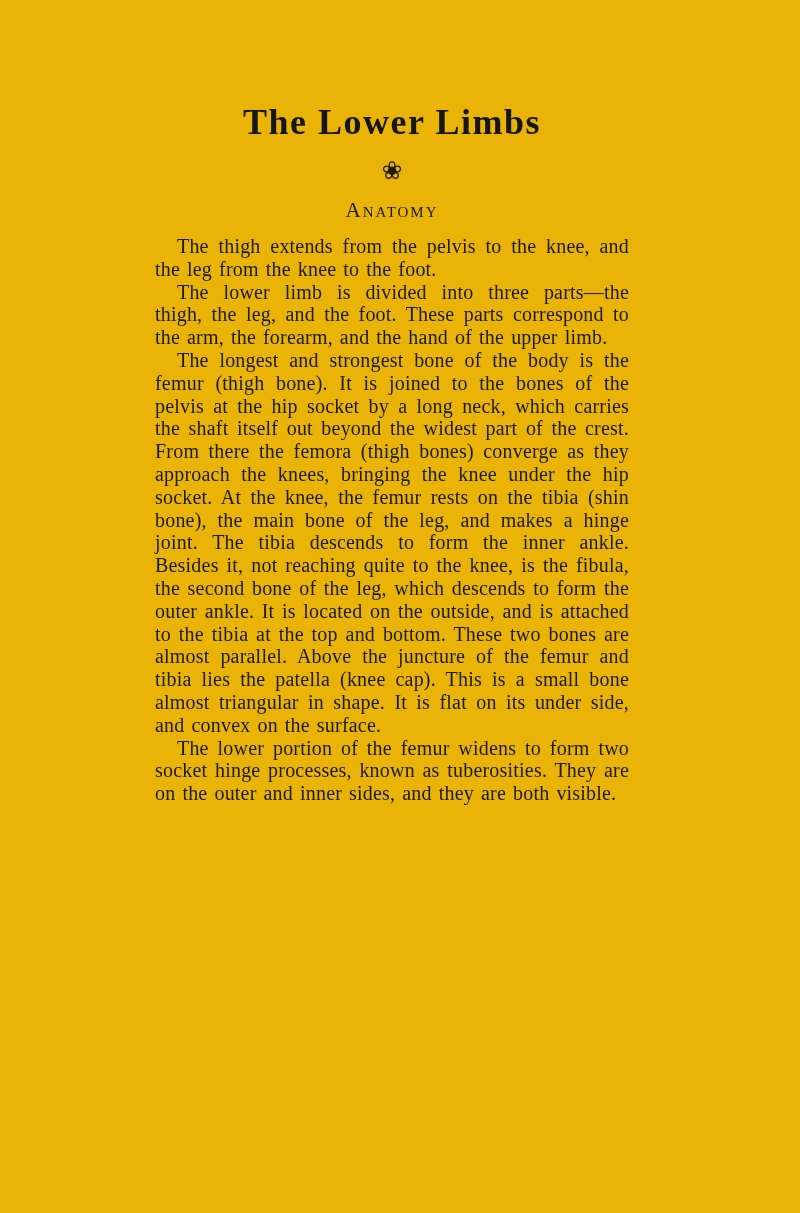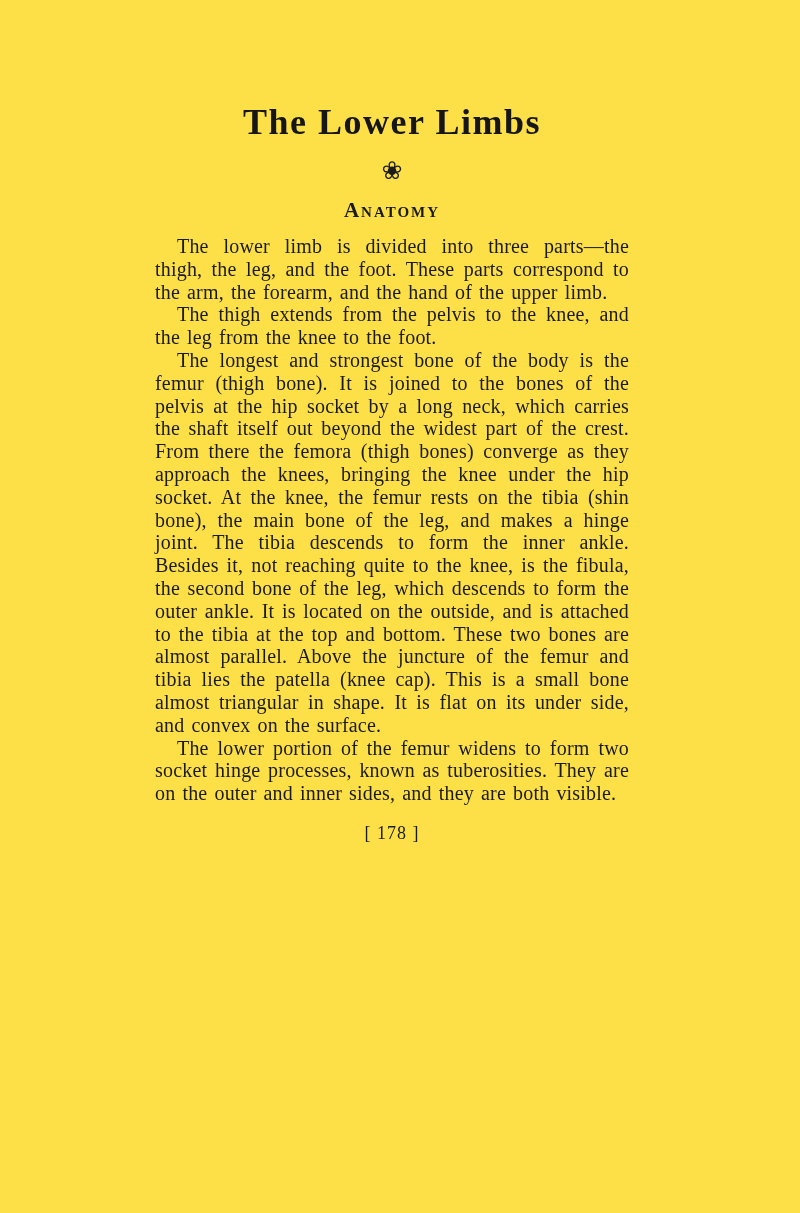--- a/index.html
+++ b/index.html
@@ -7,21 +7,21 @@
     padding: 0;
     width: 800px;
     height: 1213px;
     background: #ffffff;
     overflow: hidden;
   }
   .scan-page {
     position: relative;
     width: 800px;
     height: 1213px;
-    background: #fde047;
+    background: #eab308;
     color: #1a1a1a;
     font-family: "Liberation Serif", "DejaVu Serif", serif;
   }
   .text-column {
     position: absolute;
     left: 155px;
     top: 100px;
     width: 474px;
   }
   .book-title {
@@ -38,21 +38,21 @@
     text-align: center;
     font-family: "DejaVu Sans", sans-serif;
     font-size: 25px;
     line-height: 28px;
     color: #1c1c1c;
   }
   .section-heading {
     margin: 13px 0 0 0;
     font-size: 21px;
     line-height: 24px;
-    font-weight: 700;
+    font-weight: 400;
     font-variant: small-caps;
     letter-spacing: 2px;
     text-align: center;
     color: #1a1a1a;
   }
   .body-text {
     margin-top: 13px;
   }
   .body-text p {
     margin: 0;
@@ -79,22 +79,21 @@
 <div class="scan-page">
   <div class="text-column">
 
     <h1 class="book-title">The Lower Limbs</h1>
 
     <div class="ornament">❀</div>
 
     <h2 class="section-heading">Anatomy</h2>
 
     <div class="body-text">
+        <p>The thigh extends from the pelvis to the knee, and the leg from the knee to the foot.</p>
         <p>The lower limb is divided into three parts—the thigh, the leg, and the foot.  These parts correspond to the arm, the forearm, and the hand of the upper limb.</p>
-        <p>The thigh extends from the pelvis to the knee, and the leg from the knee to the foot.</p>
         <p>The longest and strongest bone of the body is the femur (thigh bone).  It is joined to the bones of the pelvis at the hip socket by a long neck, which carries the shaft itself out beyond the widest part of the crest.  From there the femora (thigh bones) converge as they approach the knees, bringing the knee under the hip socket.  At the knee, the femur rests on the tibia (shin bone), the main bone of the leg, and makes a hinge joint.  The tibia descends to form the inner ankle.  Besides it, not reaching quite to the knee, is the fibula, the second bone of the leg, which descends to form the outer ankle.  It is located on the outside, and is attached to the tibia at the top and bottom.  These two bones are almost parallel.  Above the juncture of the femur and tibia lies the patella (knee cap).  This is a small bone almost triangular in shape.  It is flat on its under side, and convex on the surface.</p>
         <p>The lower portion of the femur widens to form two socket hinge processes, known as tuberosities.  They are on the outer and inner sides, and they are both visible.</p>
       </div>
 
-    <div class="folio">[ 178 ]</div>
 
   </div>
 </div>
 
 </body></html>

